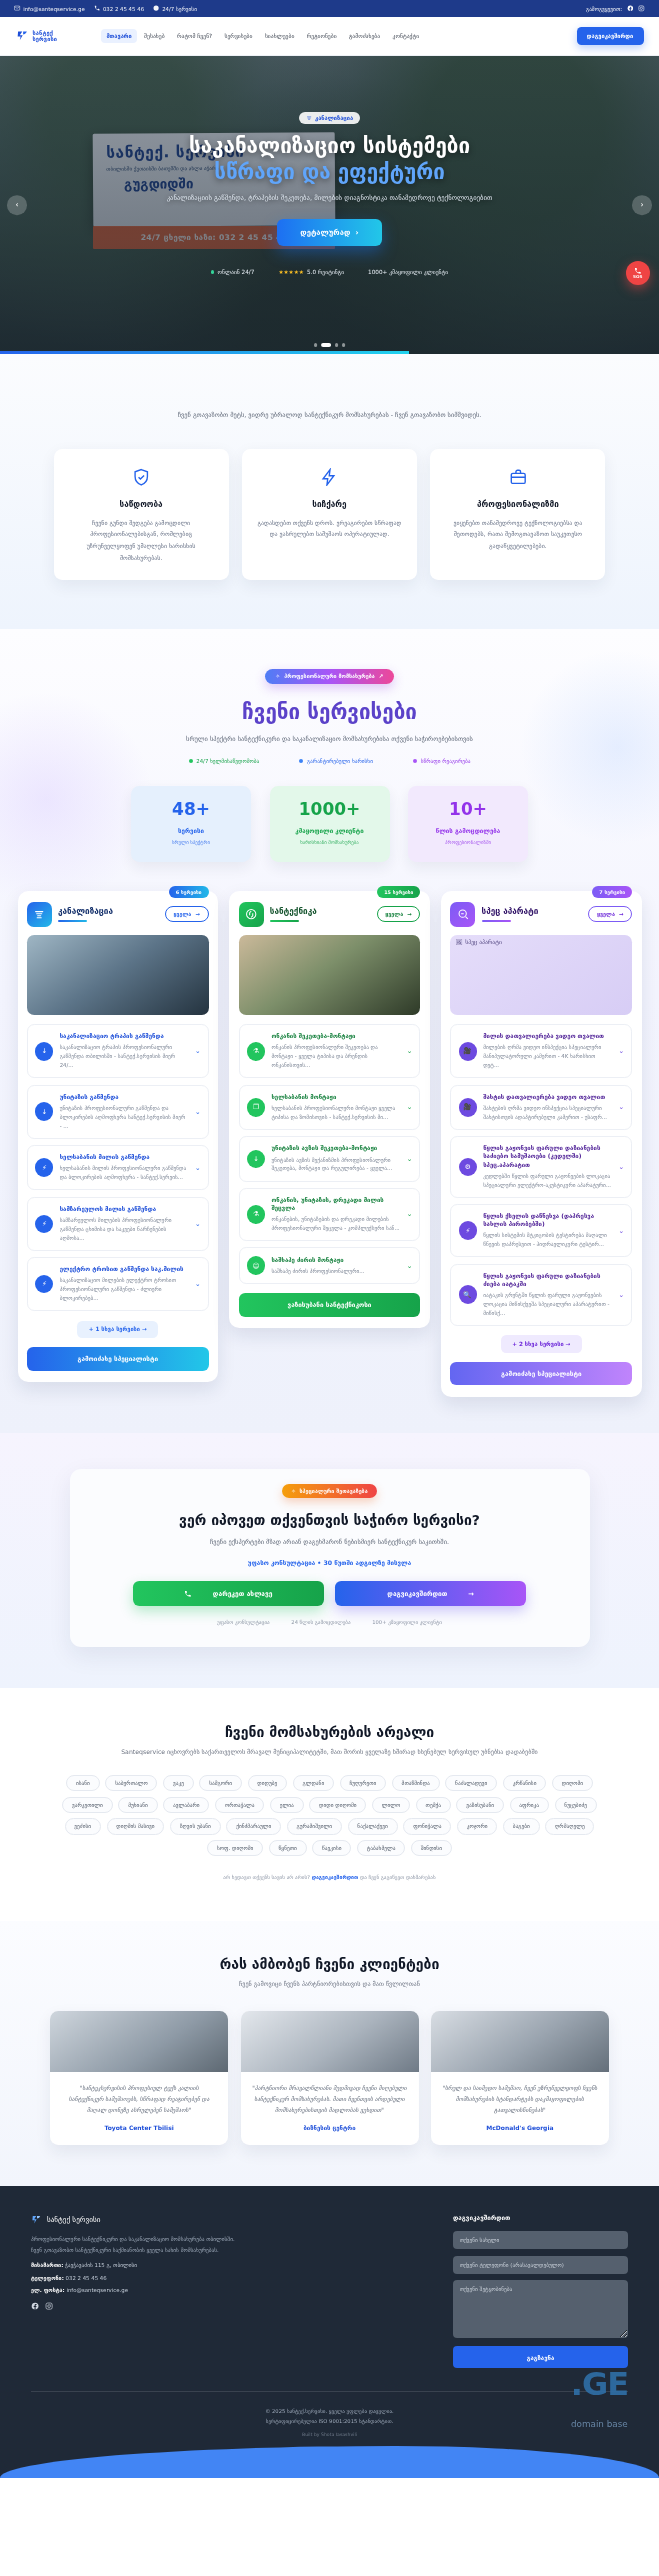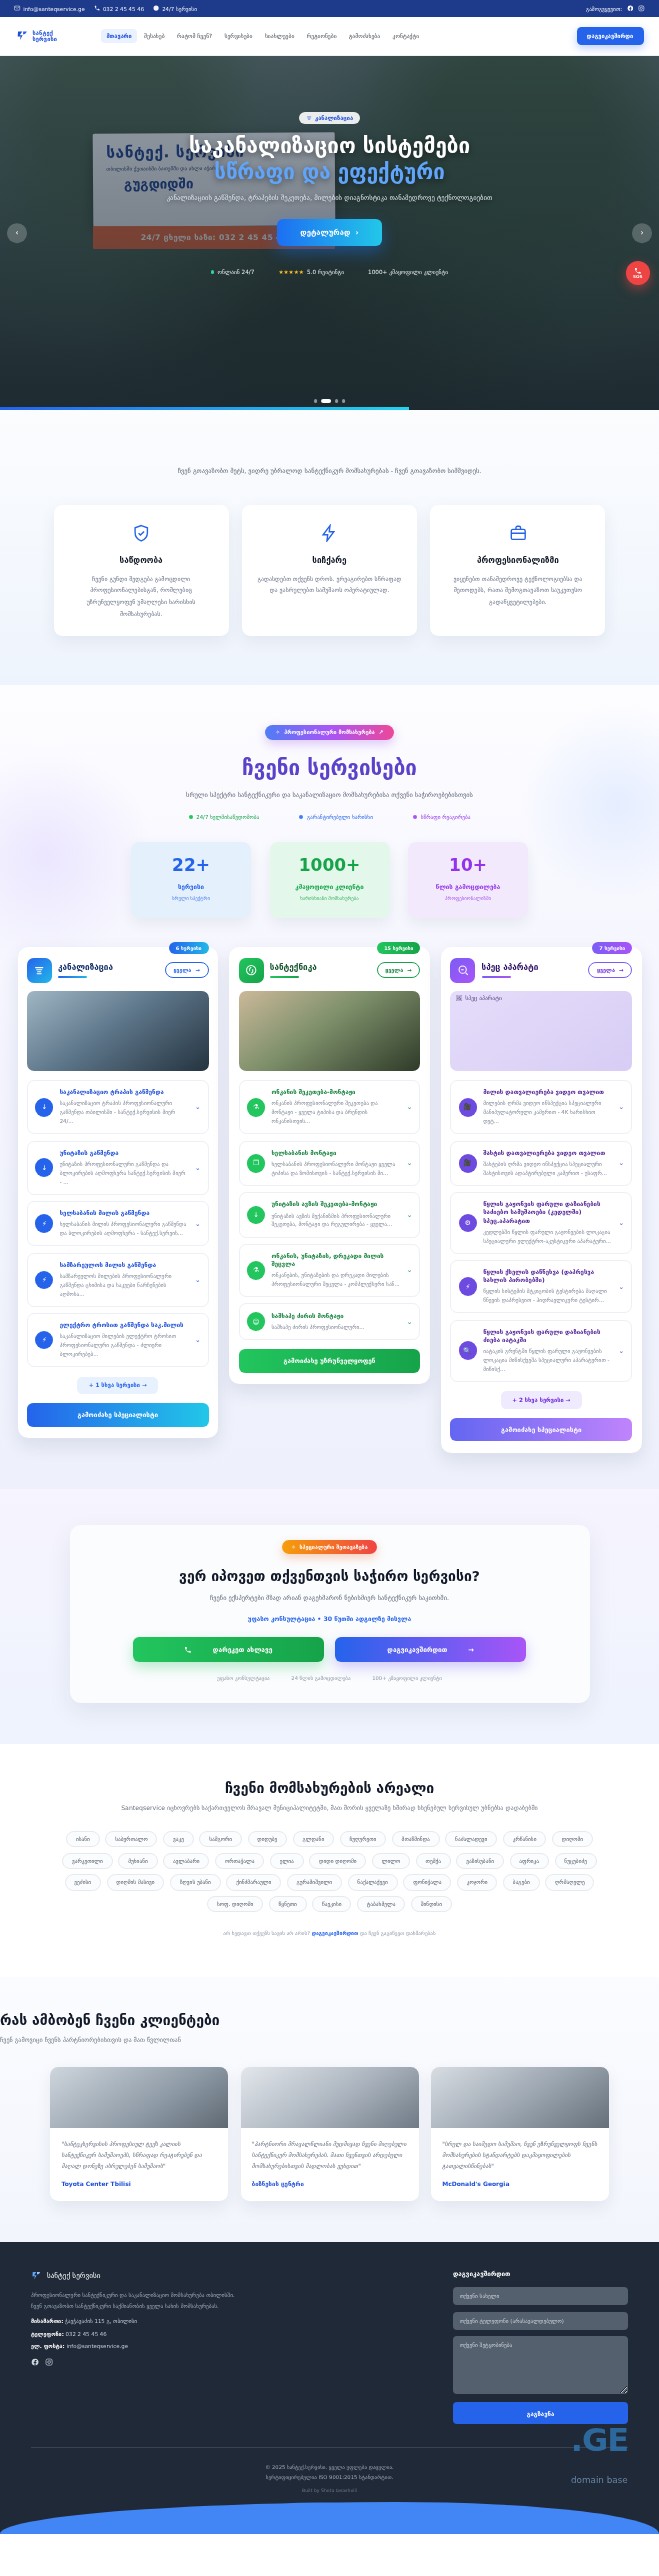--- a/index.html
+++ b/index.html
@@ -19,21 +19,21 @@
   .nav{height:39px;background:#fff;display:flex;align-items:center;padding:0 15.5px;border-bottom:0.5px solid #eef1f6;position:relative;z-index:5}
   .brand{display:flex;align-items:center;gap:3.6px;width:77px}
   .brand-mark{width:13.4px;height:13.4px;flex:none}
   .brand-txt{line-height:1.05;font-weight:700;color:#1d4ed8;font-size:5.7px;letter-spacing:0.1px}
   .nav-links{display:flex;align-items:center;gap:1px;margin-left:8.2px;flex:1}
   .nav-links a{padding:4.1px 5.7px;border-radius:4.1px;font-size:5.7px;color:#39404d;white-space:nowrap}
   .nav-links a.active{background:#eaf1ff;color:#1d4ed8;font-weight:600}
   .nav-cta{background:#2563eb;color:#fff;border-radius:4.6px;padding:5.7px 10.3px;font-size:5.7px;font-weight:600;box-shadow:0 3.1px 8.2px rgba(37,99,235,.32)}
 
   
-  .hero{position:relative;height:354px;overflow:hidden;background:#2b3b4d}
+  .hero{position:relative;height:298px;overflow:hidden;background:#2b3b4d}
   .hero-bg{position:absolute;inset:0;
     background:
       radial-gradient(circle at 18% 20%, rgba(60,95,70,.85) 0 12%, transparent 40%),
       radial-gradient(circle at 78% 26%, rgba(52,86,62,.9) 0 16%, transparent 46%),
       radial-gradient(circle at 50% 82%, rgba(40,60,45,.8) 0 20%, transparent 55%),
       linear-gradient(180deg,#6c7f8e 0%,#55707f 28%,#3f5a50 62%,#2c4038 100%);
     filter:saturate(.85)}
   .hero-sign{position:absolute;left:93px;top:77px;width:242px;height:93px;background:#e9eef4;border-radius:1.5px;box-shadow:0 4.1px 12.4px rgba(0,0,0,.4);opacity:.92;transform:rotate(-.4deg)}
   .hero-sign .s1{position:absolute;top:10.3px;left:13.4px;color:#1a3f8f;font-weight:700;font-size:15.5px;letter-spacing:0.5px}
   .hero-sign .s2{position:absolute;top:32px;left:13.4px;color:#24406f;font-size:5.2px}
@@ -120,21 +120,21 @@
 
   
   .cover{background:#fff;padding:36px 0 41px;text-align:center}
   .cover-sub{font-size:6.2px;color:#6b7280;margin-top:8.2px}
   .chips{display:flex;flex-wrap:wrap;gap:5.7px;justify-content:center;max-width:572px;margin:19.6px auto 0}
   .chip{border:0.5px solid #e5e9f0;border-radius:515px;padding:4.1px 8.8px;font-size:5.4px;color:#4b5563;background:#fbfcfe}
   .cover-note{font-size:5.2px;color:#8b94a4;margin-top:17.5px}
   .cover-note b{color:#2563eb}
 
   
-  .testi{background:linear-gradient(180deg,#fbfcff 0%,#f2f5fc 100%);padding:35px 0 41px;text-align:left}
+  .testi{background:linear-gradient(180deg,#fbfcff 0%,#f2f5fc 100%);padding:35px 0 41px;text-align:center}
   .testi-grid{display:flex;gap:12.4px;justify-content:center;margin-top:24px;padding:0 20.6px}
   .testi-card{width:178px;background:#fff;border-radius:8.2px;overflow:hidden;box-shadow:0 6.2px 15.5px rgba(23,43,77,.08)}
   .testi-img{height:61px;background:linear-gradient(145deg,#cfd6dd,#8e9aa6 60%,#5d6872)}
   .testi-img.b{background:linear-gradient(145deg,#e3e7ec,#aab3bd 55%,#6f7a86)}
   .testi-img.c{background:linear-gradient(145deg,#d8dde3,#9aa4af 55%,#646f7a)}
   .testi-body{padding:11.3px 11.3px 13.4px}
   .testi-q{font-size:5.7px;color:#5b6474;line-height:1.85;font-style:italic}
   .testi-n{font-size:6px;font-weight:700;color:#1d4ed8;margin-top:9.3px}
 
   
@@ -337,21 +337,21 @@
         <em style="font-style:normal;color:#2563eb">გარანტირებული ხარისხი</em>
       </span>
     <span>
         <i class="fdot" style="background:#a855f7"></i>
         <em style="font-style:normal;color:#9333ea">სწრაფი რეაგირება</em>
       </span>
   </div>
 
   <div class="stats">
     <div class="stat" style="background:#e5f0fd;color:#2563eb">
-      <div class="n">22+</div>
+      <div class="n">48+</div>
       <div class="l">სერვისი</div>
       <div class="s">სრული სპექტრი</div>
     </div>
     <div class="stat" style="background:#e3f8ea;color:#16a34a">
       <div class="n">1000+</div>
       <div class="l">კმაყოფილი კლიენტი</div>
       <div class="s">ხარისხიანი მომსახურება</div>
     </div>
     <div class="stat" style="background:#f2e9fd;color:#9333ea">
       <div class="n">10+</div>
@@ -490,21 +490,21 @@
 
       <div class="svc-item">
         <div class="svc-bullet" style="background:#22c55e">☺</div>
         <div class="svc-txt">
           <div class="svc-h" style="color:#15803d">საშხაპე ძირის მონტაჟი</div>
           <div class="svc-d">საშხაპე ძირის პროფესიონალური...</div>
         </div>
         <div class="svc-chev" style="color:#16a34a">⌄</div>
       </div>
 
-      <a class="card-cta" style="background:linear-gradient(90deg,#22c55e,#16a34a)">გამოიძახე უზრუნველყოფენ</a>
+      <a class="card-cta" style="background:linear-gradient(90deg,#22c55e,#16a34a)">ვაზისუბანი სანტექნიკოსი</a>
     </div>
 
     <div class="cat-card">
       <div class="cat-badge" style="background:linear-gradient(90deg,#7c5cf5,#a855f7)">7 სერვისი</div>
       <div class="cat-head">
         <div class="cat-ic" style="background:linear-gradient(140deg,#7c5cf5,#a855f7)">
           <svg width="12.4" height="12.4" viewBox="0 0 24 24" fill="none" stroke="#fff" stroke-width="2">
               <circle cx="11" cy="11" r="7"></circle>
               <path d="M16.5 16.5L21 21M8 11h5"></path>
             </svg>

